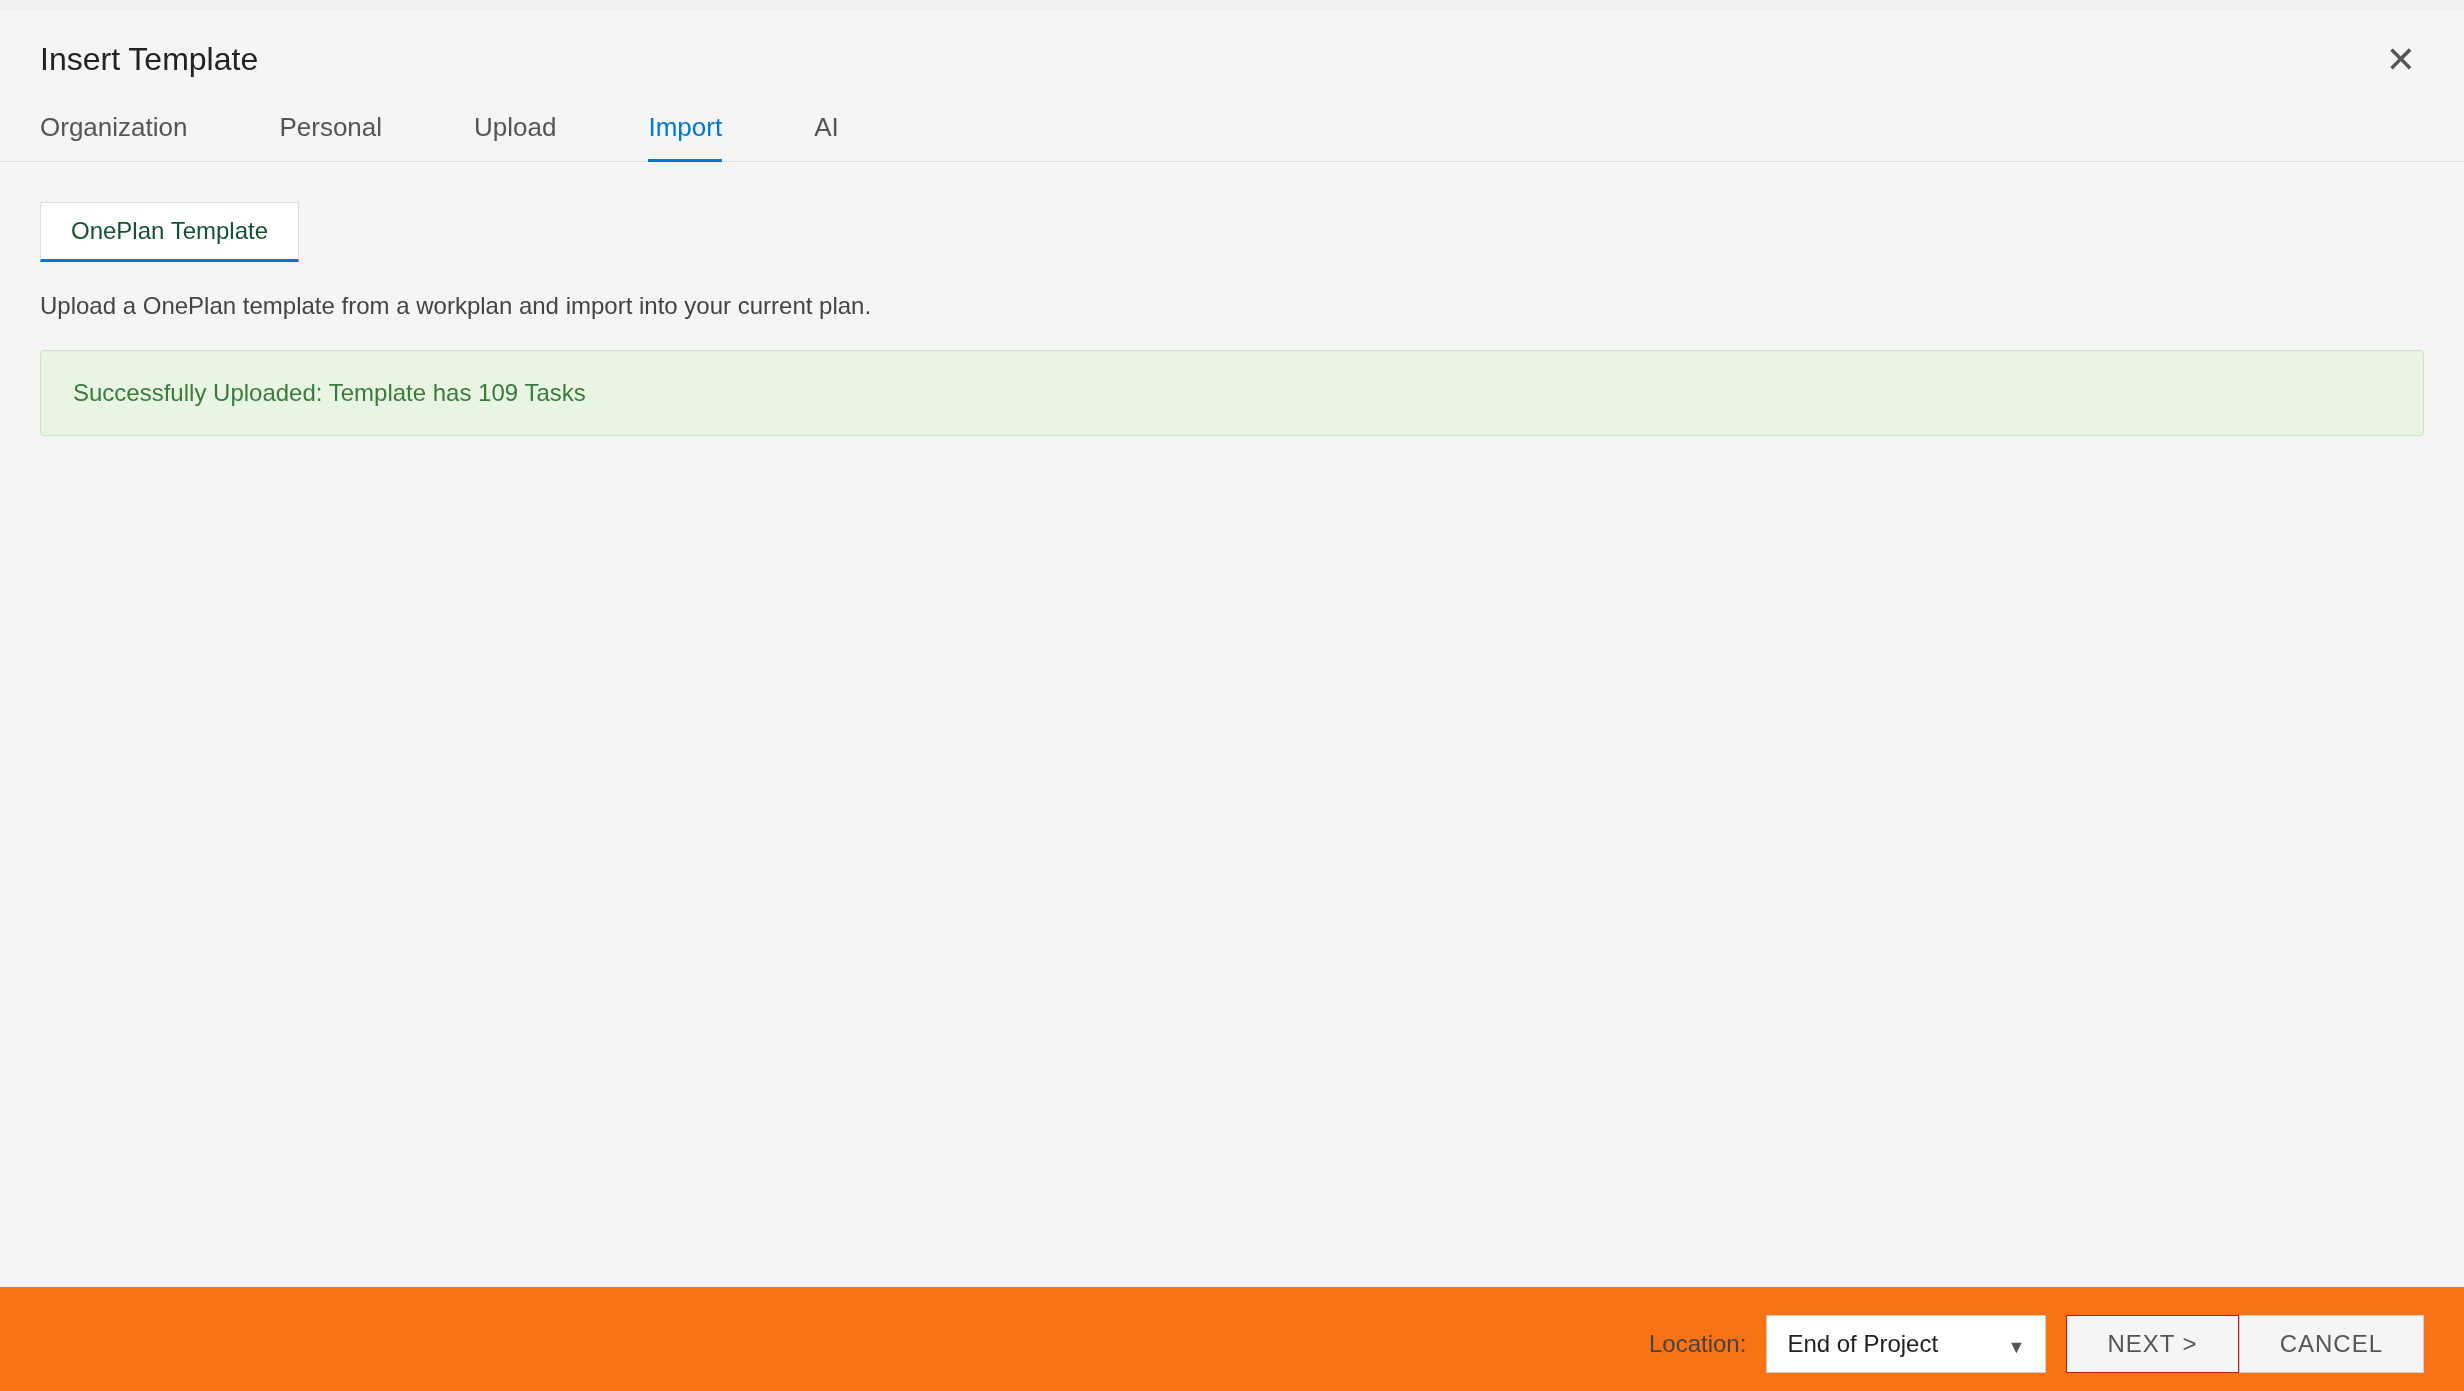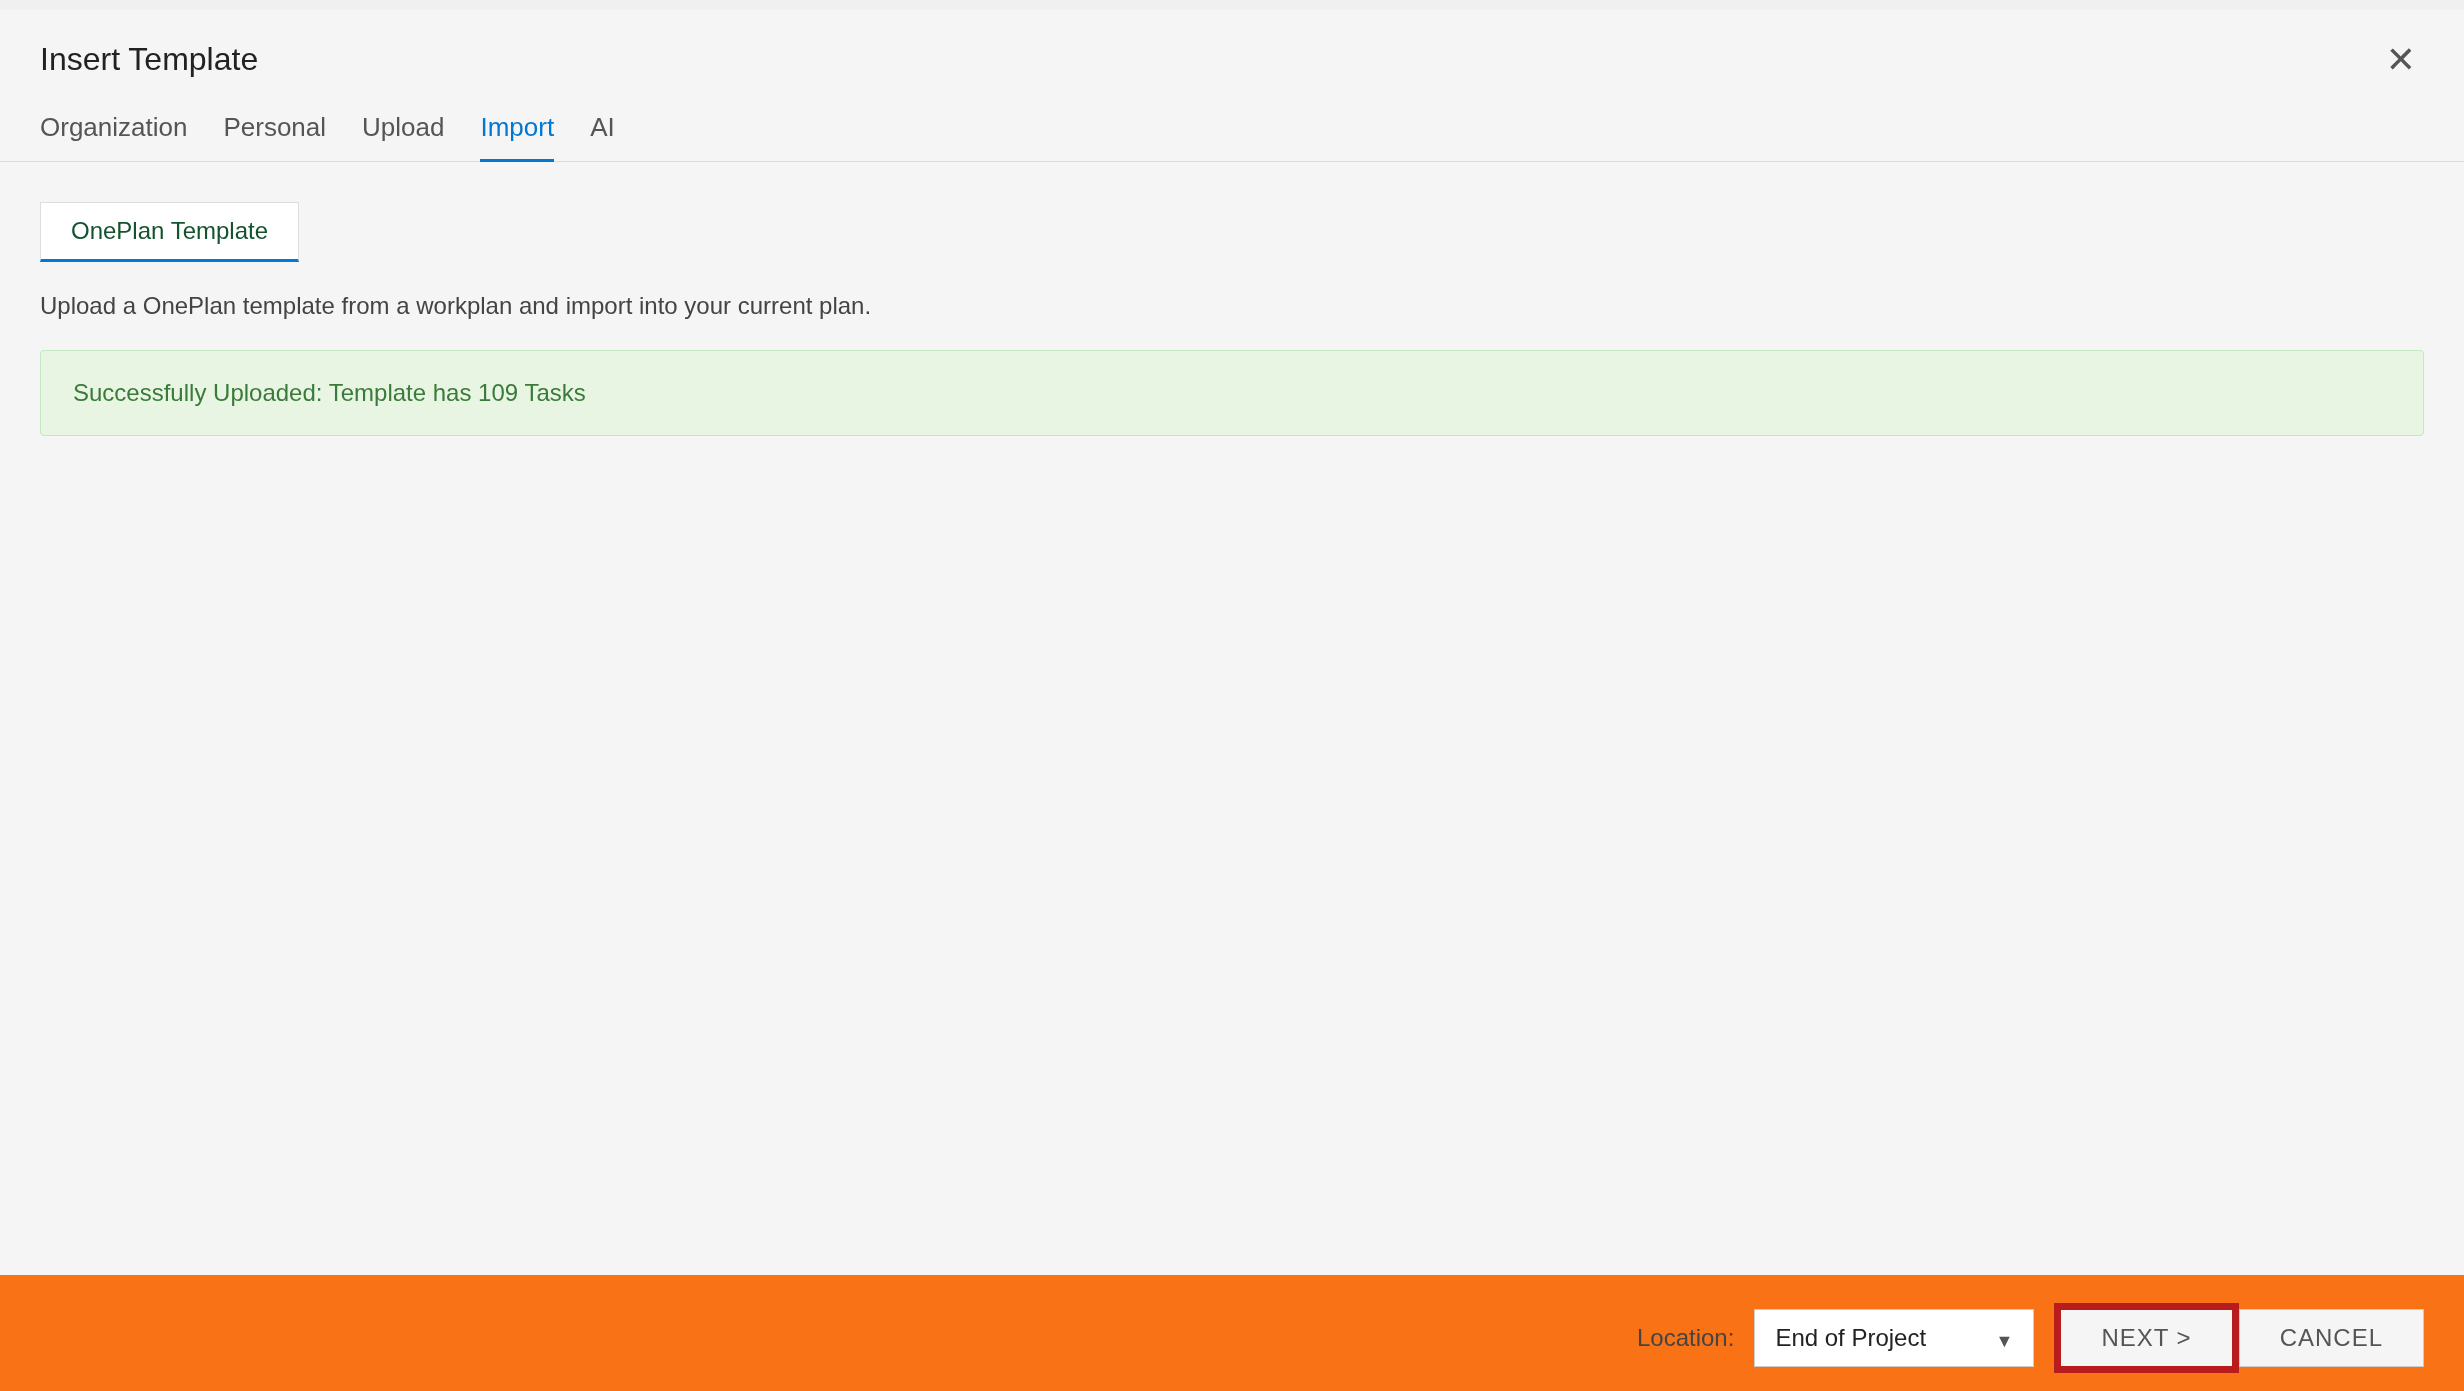--- a/index.html
+++ b/index.html
@@ -50,21 +50,21 @@
       line-height: 1;
       padding: 4px 8px;
     }
 
     .tabs {
       display: flex;
       flex-direction: row;
       padding: 20px 40px 0 40px;
       border-bottom: 1px solid #ddd;
       margin-top: 10px;
-      gap: 36px;
+      gap: 92px;
     }
 
     .tab {
       font-size: 26px;
       color: #555;
       padding-bottom: 16px;
       cursor: pointer;
       border-bottom: 3px solid transparent;
       margin-bottom: -1px;
     }
@@ -140,21 +140,21 @@
       gap: 16px;
       justify-content: space-between;
     }
 
     .dropdown-arrow {
       font-size: 18px;
       color: #555;
     }
 
     .btn-next {
-      border: 7px solid #b91c1c;
+      border: 1px solid #b91c1c;
       background: #f5f5f5;
       color: #555;
       font-size: 24px;
       padding: 14px 40px;
       cursor: pointer;
       letter-spacing: 1px;
     }
 
     .btn-cancel {
       border: 1px solid #ccc;

